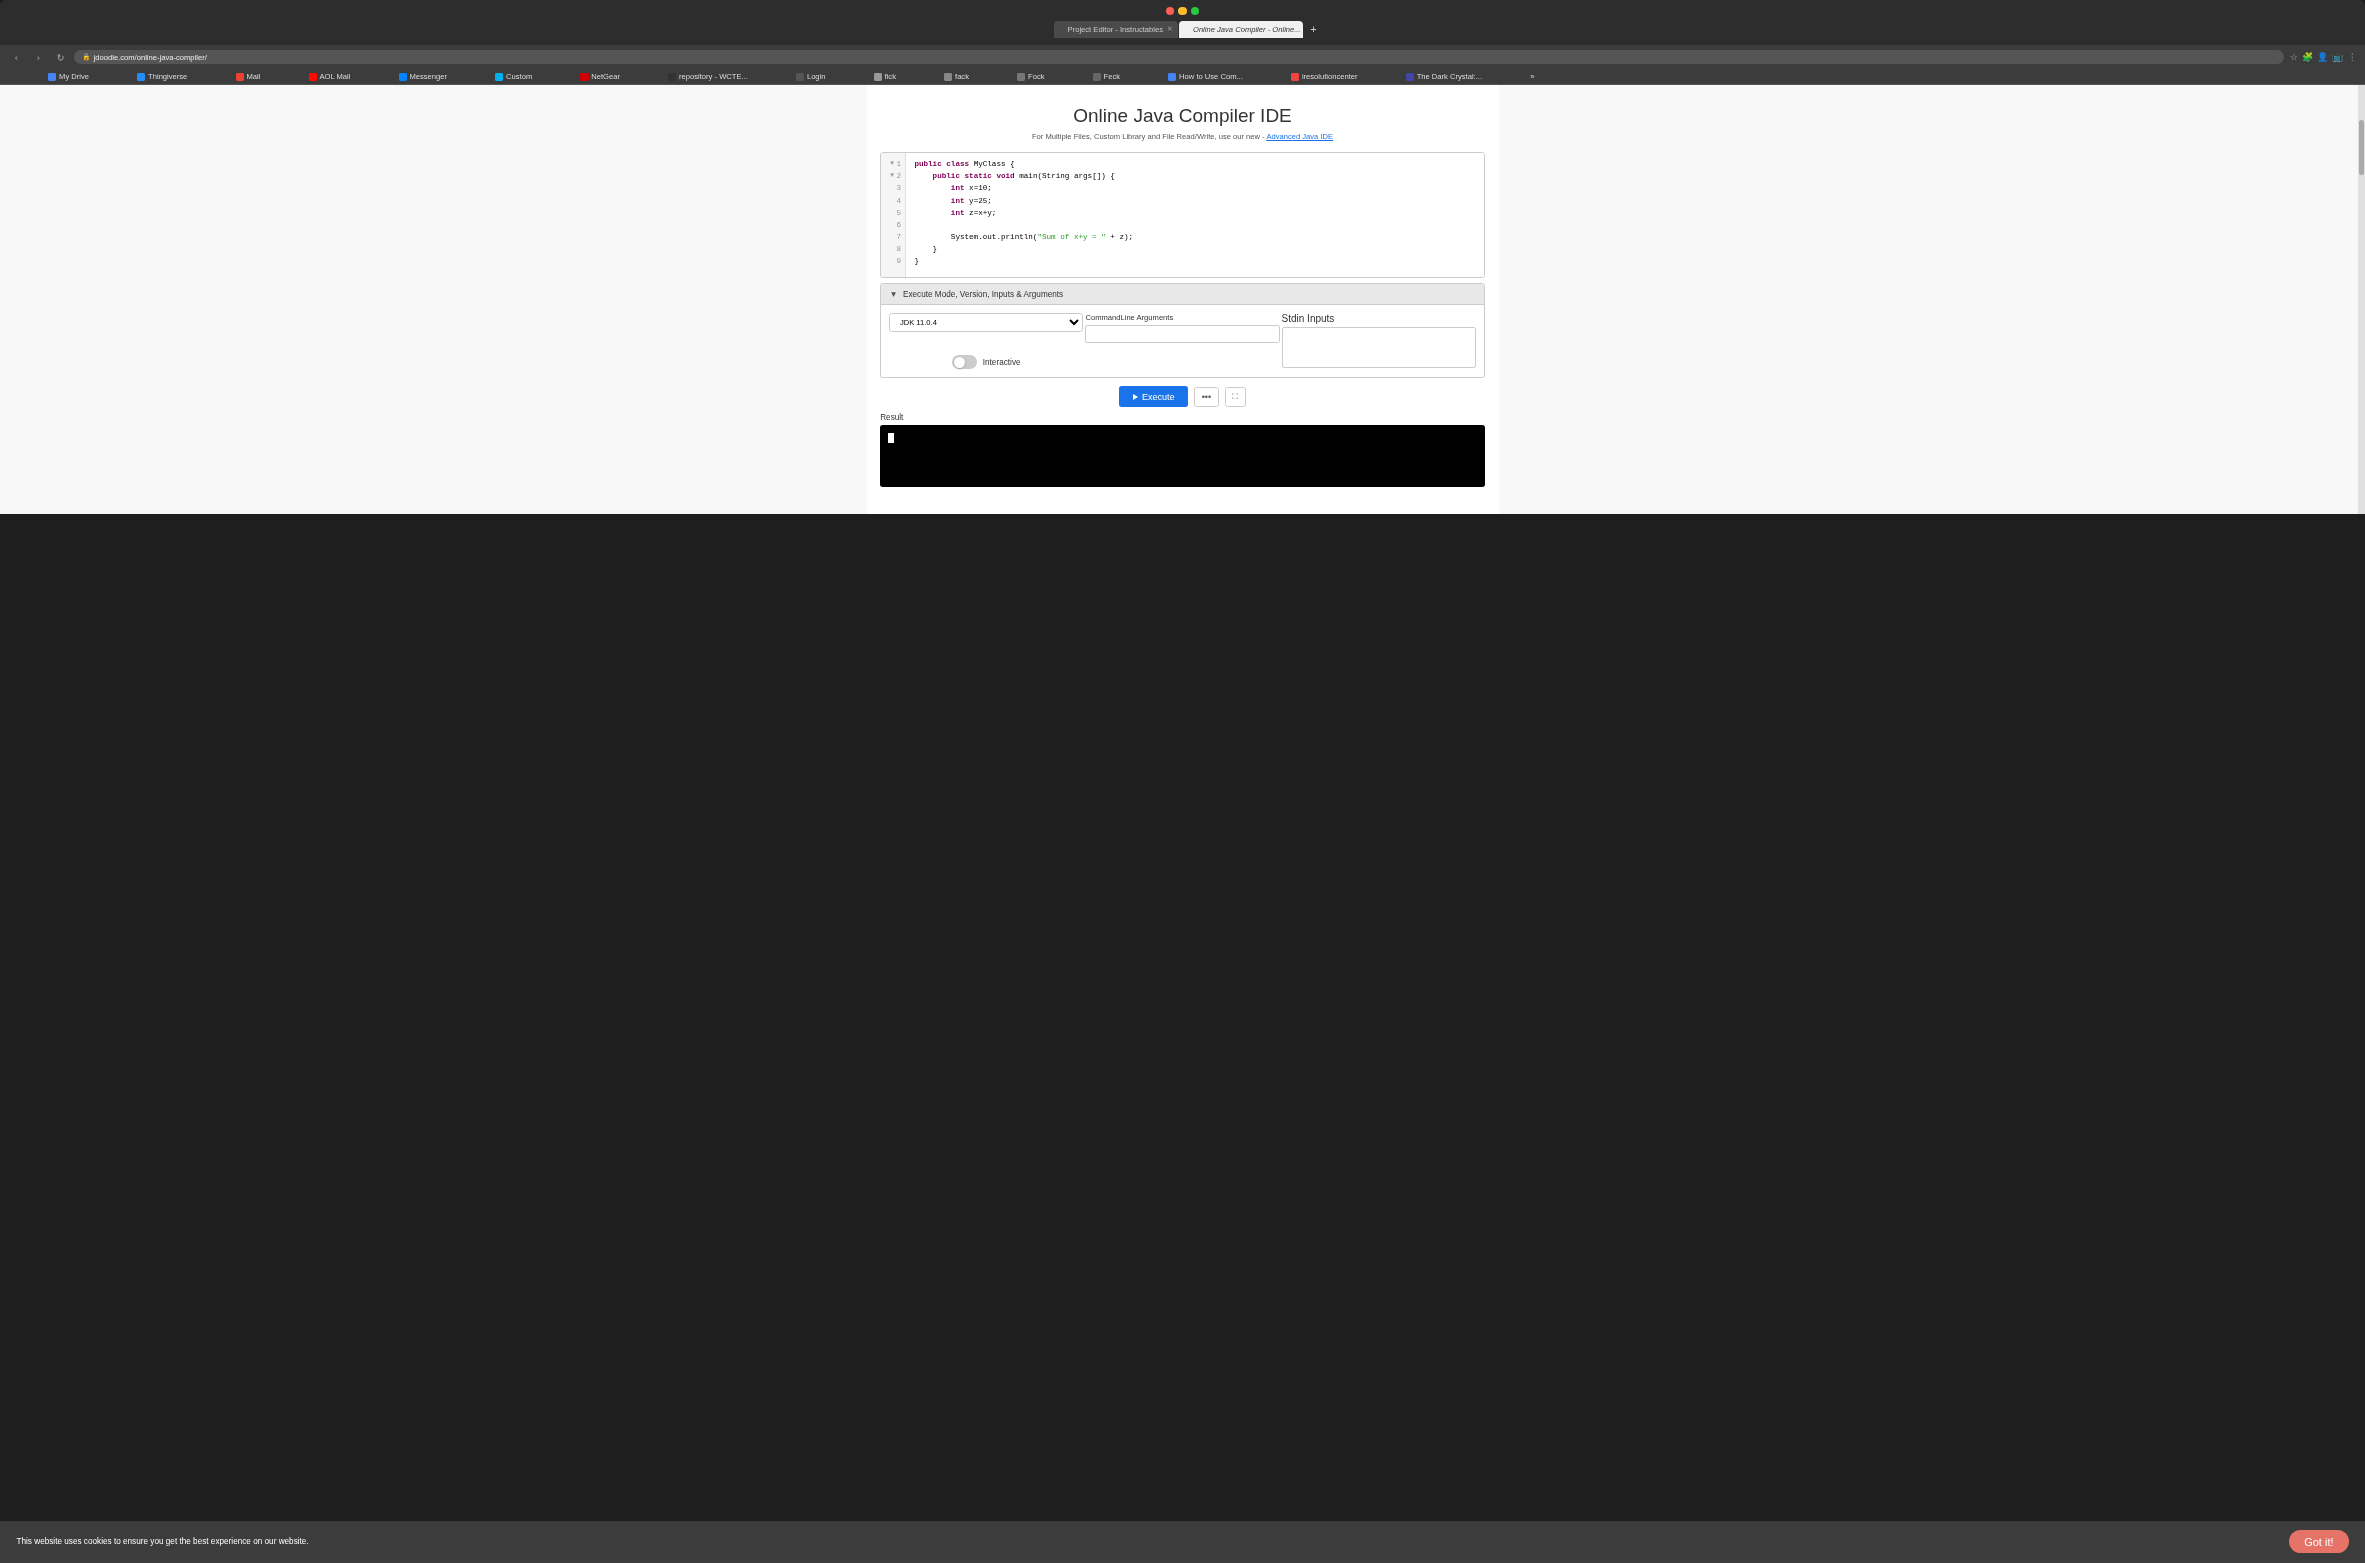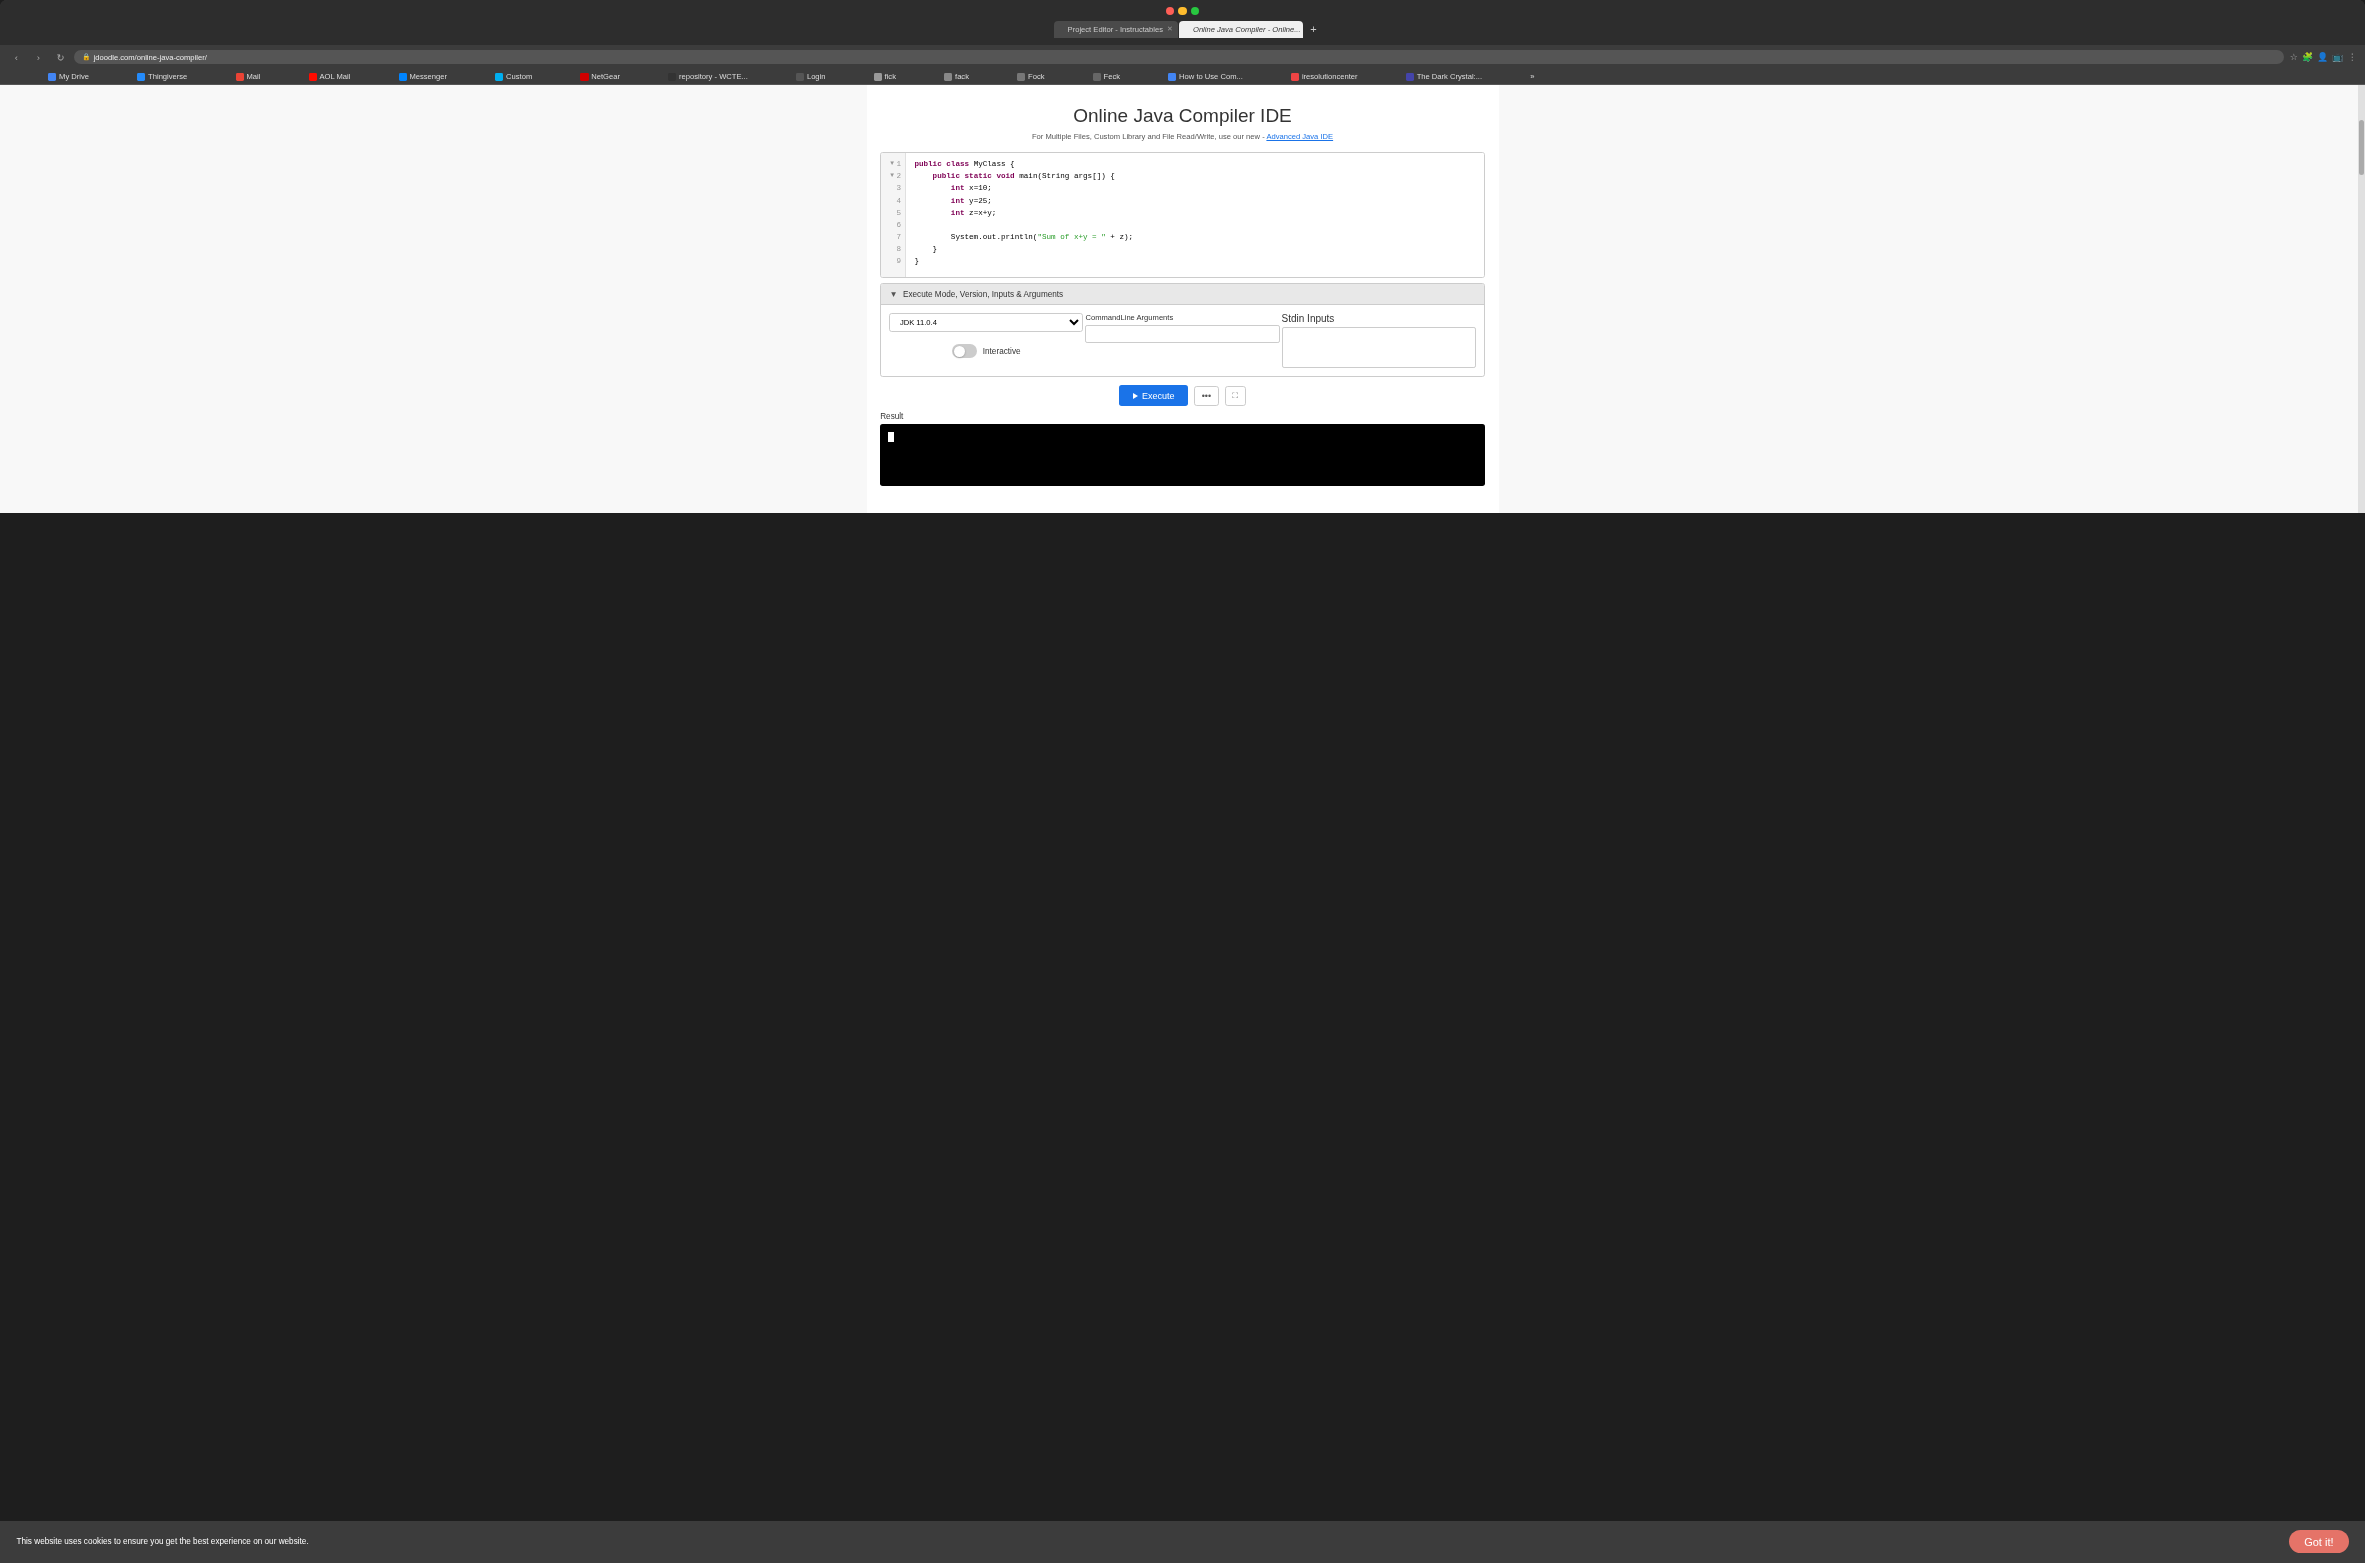--- a/index.html
+++ b/index.html
@@ -599,21 +599,21 @@
         <div class="execute-body">
 
           <div>
             <div class="jdk-select-wrapper">
               <select class="jdk-select">
                 <option>JDK 11.0.4</option>
                 <option>JDK 8</option>
                 <option>JDK 14</option>
               </select>
             </div>
-            <div class="interactive-wrapper" style="margin-top: 10px;">
+            <div class="interactive-wrapper" style="margin-top: 21px;">
               <div class="toggle-switch">
                 <div class="toggle-knob"></div>
               </div>
               <span class="interactive-label">Interactive</span>
             </div>
           </div>
 
           <div>
             <div class="cmd-label">CommandLine Arguments</div>
             <input class="cmd-input" type="text" value="" style="">

